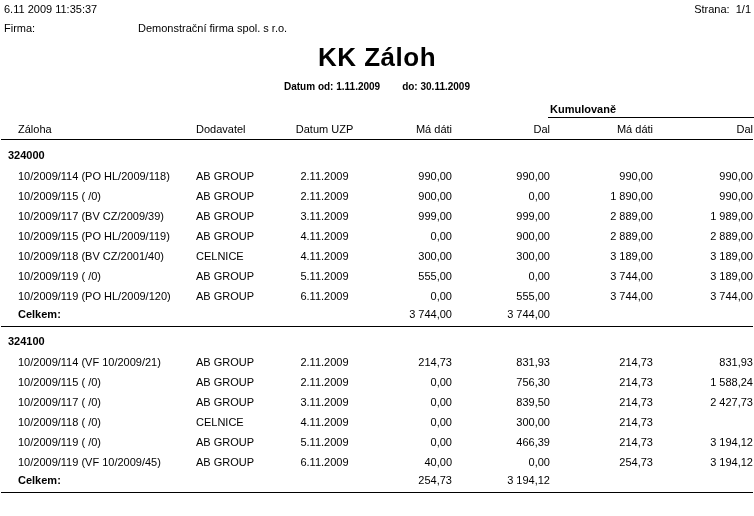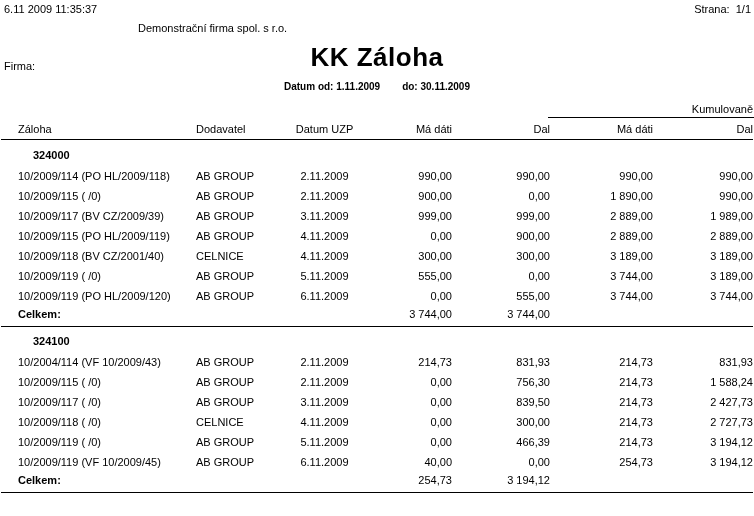--- a/index.html
+++ b/index.html
@@ -8,37 +8,38 @@
     background:#ffffff; color:#000000;
     font-family:"Liberation Sans", sans-serif;
     font-size:11px;
     overflow:hidden;
   }
   .page { position:relative; width:754px; height:412px; background:#fff; }
   .pre { white-space:pre; }
 
   .dt        { position:absolute; left:4px;  top:3px; }
   .strana    { position:absolute; right:3px; top:3px; text-align:left; }
-  .firma-lab { position:absolute; left:4px;  top:22px;margin-top:38px; }
+  .firma-lab { position:absolute; left:4px;  top:22px; }
   .firma-val { position:absolute; left:138px; top:22px; }
 
   .title {
     position:absolute; left:0; top:42px; width:754px;
     text-align:center; font-weight:bold; font-size:26px;
     letter-spacing:0.5px;
   }
   .date-range {
     position:absolute; left:0; top:81px; width:754px;
     display:flex; justify-content:center; gap:22px;
     font-weight:bold; font-size:10px;
   }
 
   .kumu-label {
     position:absolute; left:550px; top:103px; width:203px;
-    text-align:right;
+    text-align:left;
+    font-weight:bold;
   }
   .kumu-line {
     position:absolute; left:548px; top:117px; width:206px; height:1px;
     background:#000;
   }
 
   .grid {
     display:grid;
     grid-template-columns:195px 91px 75px 90px 98px 103px 100px;
   }
@@ -53,39 +54,39 @@
   .tbody { position:absolute; left:1px; top:141px; width:752px; }
 
   .cell { overflow:hidden; white-space:nowrap; }
   .c0 { text-align:left; padding-left:17px; }
   .c1 { text-align:left; }
   .c2 { text-align:center; }
   .c3, .c4, .c5, .c6 { text-align:right; }
 
   .section-row {
     height:25px; line-height:28px;
-    font-weight:bold; padding-left:15px;margin-left:17px;
+    font-weight:bold; padding-left:7px;
   }
   .data-row  { height:20px; line-height:20px; }
   .total-row { height:20px; line-height:17px; }
   .total-row .c0 { font-weight:bold; }
   .section-divider { height:1px; background:#000; width:752px; }
 </style>
 </head>
 <body>
 
 <div class="page">
 
   <span class="dt">6.11 2009 11:35:37</span>
   <span class="strana pre">Strana:  1/1</span>
 
   <span class="firma-lab">Firma:</span>
   <span class="firma-val">Demonstrační firma spol. s r.o.</span>
 
-  <div class="title">KK Záloha</div>
+  <div class="title">KK Záloh</div>
 
   <div class="date-range">
     <span>Datum od: 1.11.2009</span>
     <span>do: 30.11.2009</span>
   </div>
 
   <div class="kumu-label">Kumulovaně</div>
   <div class="kumu-line"></div>
 
   <div class="col-headers grid">
@@ -169,21 +170,21 @@
         <div class="cell c1"></div>
         <div class="cell c2"></div>
         <div class="cell c3">3 744,00</div>
         <div class="cell c4">3 744,00</div>
         <div class="cell c5"></div>
         <div class="cell c6"></div>
       </div>
       <div class="section-divider"></div>
       <div class="section-row">324100</div>
       <div class="data-row grid">
-        <div class="cell c0">10/2004/114 (VF 10/2009/43)</div>
+        <div class="cell c0">10/2009/114 (VF 10/2009/21)</div>
         <div class="cell c1">AB GROUP</div>
         <div class="cell c2">2.11.2009</div>
         <div class="cell c3">214,73</div>
         <div class="cell c4">831,93</div>
         <div class="cell c5">214,73</div>
         <div class="cell c6">831,93</div>
       </div>
       <div class="data-row grid">
         <div class="cell c0">10/2009/115 ( /0)</div>
         <div class="cell c1">AB GROUP</div>
@@ -202,21 +203,20 @@
         <div class="cell c5">214,73</div>
         <div class="cell c6">2 427,73</div>
       </div>
       <div class="data-row grid">
         <div class="cell c0">10/2009/118 ( /0)</div>
         <div class="cell c1">CELNICE</div>
         <div class="cell c2">4.11.2009</div>
         <div class="cell c3">0,00</div>
         <div class="cell c4">300,00</div>
         <div class="cell c5">214,73</div>
-        <div class="cell c6">2 727,73</div>
       </div>
       <div class="data-row grid">
         <div class="cell c0">10/2009/119 ( /0)</div>
         <div class="cell c1">AB GROUP</div>
         <div class="cell c2">5.11.2009</div>
         <div class="cell c3">0,00</div>
         <div class="cell c4">466,39</div>
         <div class="cell c5">214,73</div>
         <div class="cell c6">3 194,12</div>
       </div>

